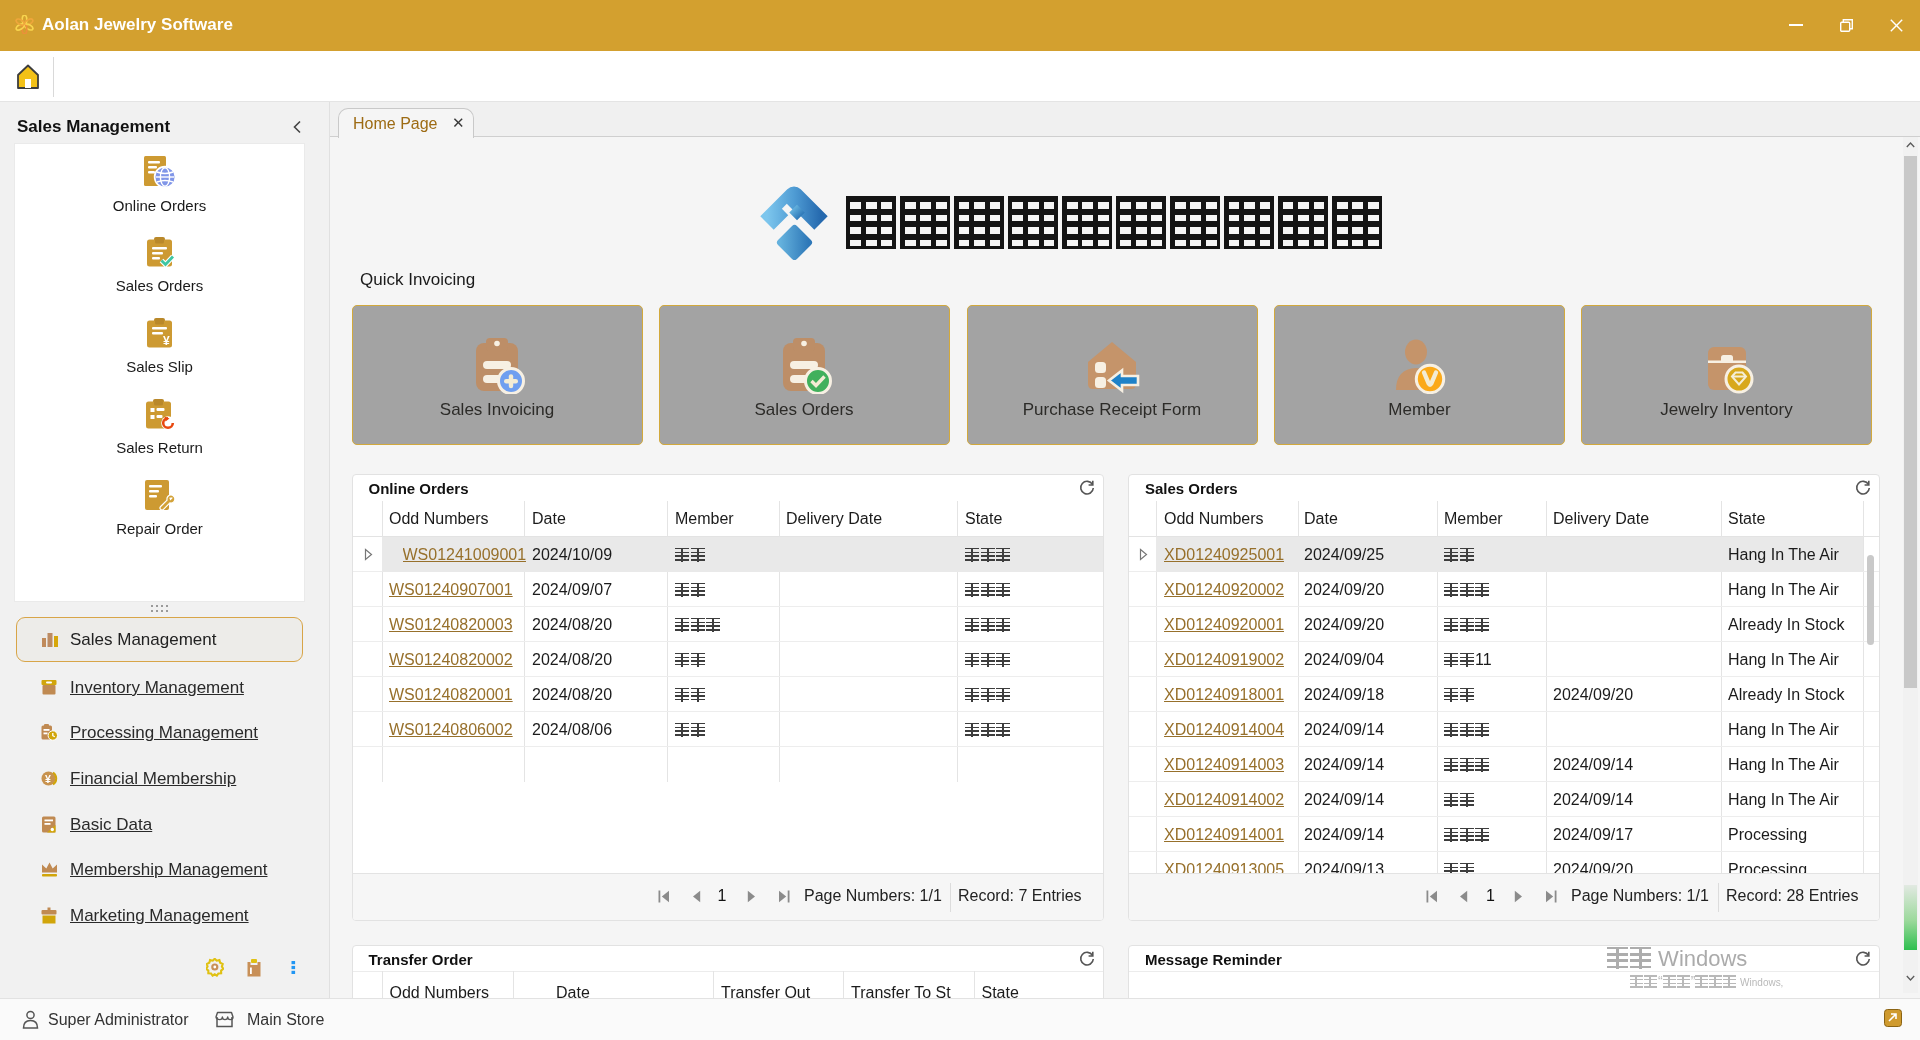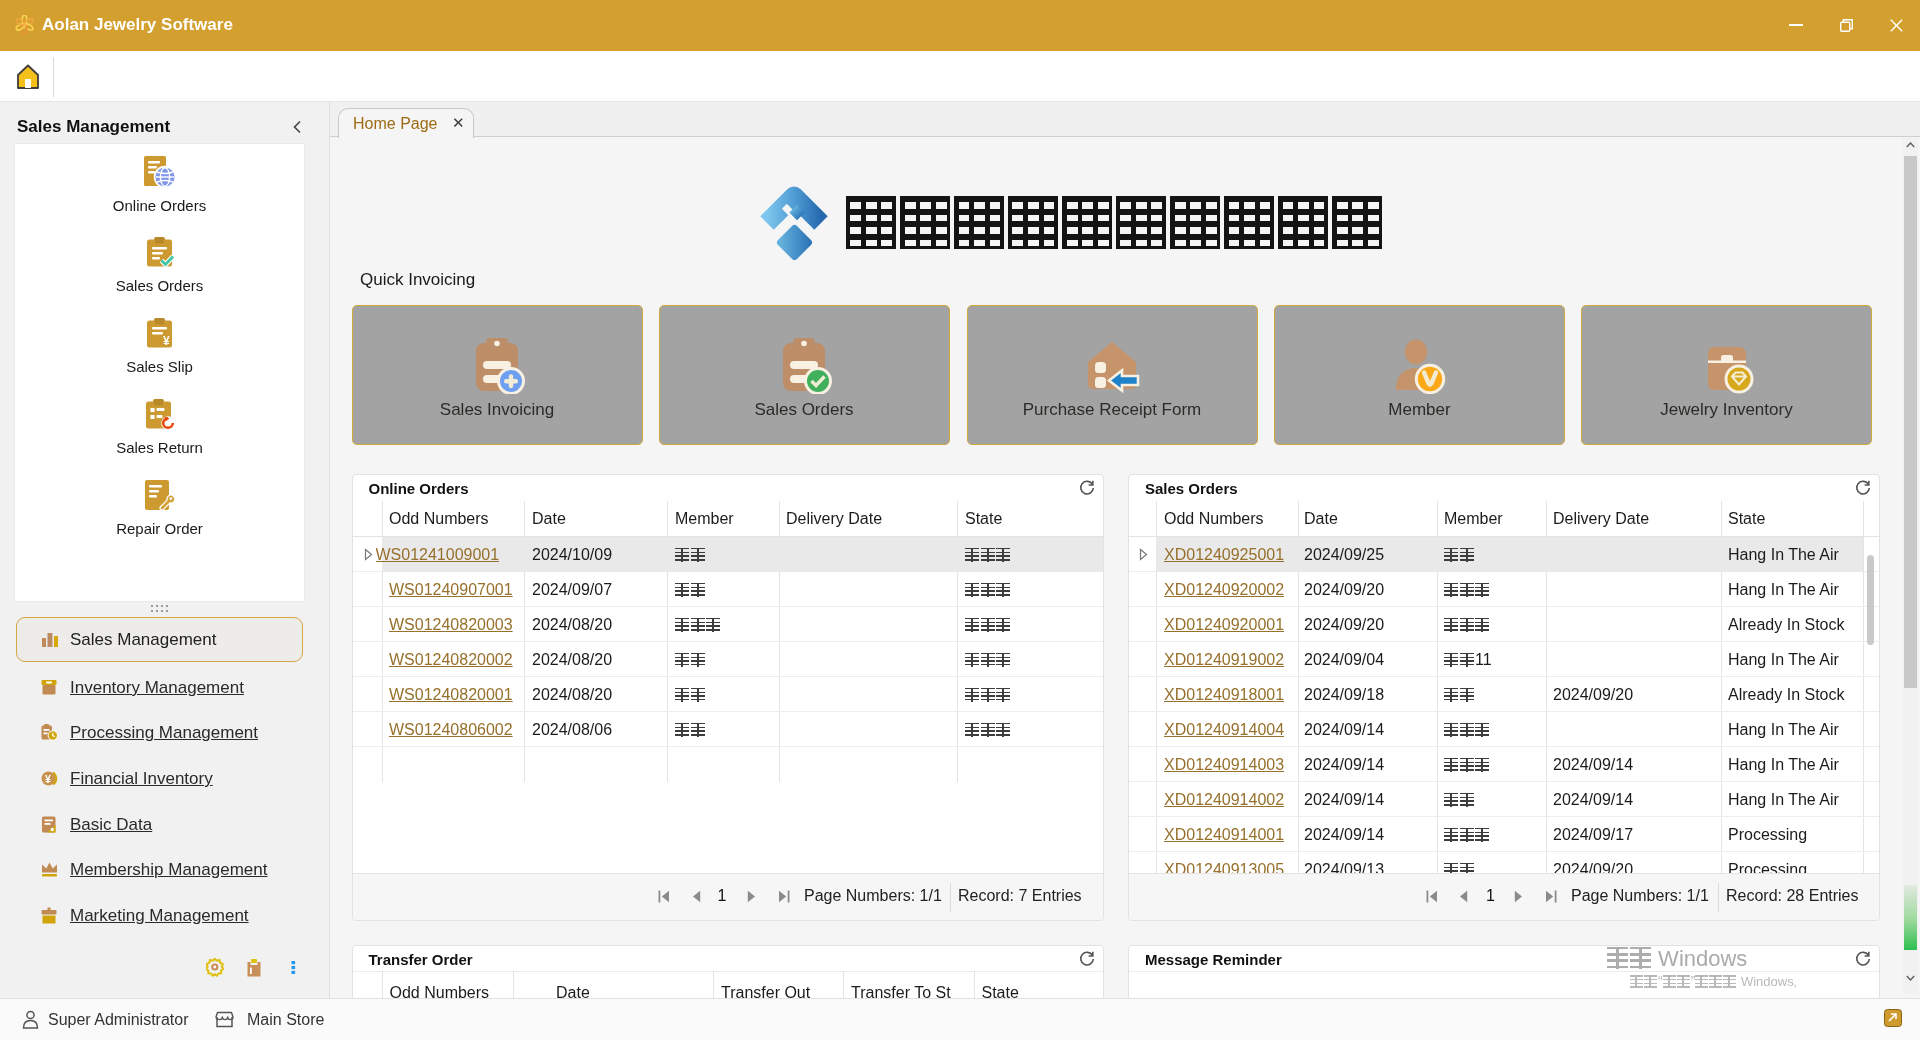--- a/index.html
+++ b/index.html
@@ -228,21 +228,21 @@
       <path d="M11.8 9 L11.8 11.7 L13.8 12.8" fill="none" stroke="#fff" stroke-width="1.3"></path>
     </svg>
     <span class="txt">Processing Management</span>
     </div>
   <div class="menuitem" style="top:667px">
     <svg width="18" height="17" viewBox="0 0 18 17" style="position:absolute;top:1px">
       <circle cx="7.5" cy="8.5" r="7" fill="#c8934f"></circle>
       <text x="4" y="12.5" font-size="10.5" font-weight="bold" fill="#fff" font-family="Liberation Sans">¥</text>
       <path d="M12 2.5 A7.2 7.2 0 0 1 12 14.5" fill="none" stroke="#d1a50a" stroke-width="2"></path>
     </svg>
-    <span class="txt">Financial Inventory</span>
+    <span class="txt">Financial Membership</span>
     </div>
   <div class="menuitem" style="top:713px">
     <svg width="16" height="17" viewBox="0 0 16 17" style="position:absolute;top:1px">
       <rect x="1" y="0.5" width="13.5" height="16" rx="1.5" fill="#c08a52"></rect>
       <rect x="3.5" y="3.5" width="8.5" height="1.8" fill="#fff"></rect>
       <rect x="3.5" y="7" width="6" height="1.8" fill="#fff"></rect>
       <path d="M14.5 9 L14.5 16.5 L6 16.5 Z" fill="#d1a50a"></path>
       <circle cx="11.3" cy="13.5" r="1.7" fill="#fff"></circle>
     </svg>
     <span class="txt">Basic Data</span>
@@ -389,21 +389,21 @@
     <div class="colline" style="left:29.5px; height:281px;"></div>
     <div class="colline" style="left:171.5px; height:281px;"></div>
     <div class="colline" style="left:314px; height:281px;"></div>
     <div class="colline" style="left:426px; height:281px;"></div>
     <div class="colline" style="left:604.5px; height:281px;"></div>
     <div class="trow" style="top:62.5px">
       <div style="position:absolute;left:29.5px;top:0;width:722.5px;height:35px;background:#e9e9e9;"></div>
       <svg style="position:absolute;left:11px;top:11px" width="9" height="13" viewBox="0 0 9 13">
           <path d="M1.5 1.5 L7.5 6.5 L1.5 11.5 Z" fill="none" stroke="#777" stroke-width="1.2"></path>
         </svg>
-      <span class="tcell link" style="left:23px">WS01241009001</span>
+      <span class="tcell link" style="left:50px">WS01241009001</span>
       <span class="tcell" style="left:179.5px">2024/10/09</span>
       <span class="tcell" style="left:322.5px"><b class="cj"></b><b class="cj"></b></span>
       <span class="tcell" style="left:612.5px"><b class="cj"></b><b class="cj"></b><b class="cj"></b></span>
     </div>
     <div class="trow" style="top:97.5px">
       <span class="tcell link" style="left:36.5px">WS01240907001</span>
       <span class="tcell" style="left:179.5px">2024/09/07</span>
       <span class="tcell" style="left:322.5px"><b class="cj"></b><b class="cj"></b></span>
       <span class="tcell" style="left:612.5px"><b class="cj"></b><b class="cj"></b><b class="cj"></b></span>
     </div>
@@ -594,21 +594,21 @@
         <path d="M14.8 1.8 L14.8 6 L10.6 6" fill="none" stroke="#555" stroke-width="1.6"></path>
       </svg>
     <div style="position:absolute;left:0;top:25px;width:752px;height:1px;background:#ececec;"></div>
   </div>
 </div>
 
 <div class="abs" style="left:1607px;top:946px;white-space:nowrap;">
   <span class="wcj"></span><span class="wcj"></span><span style="font-size:22px;color:#ababab;"> Windows</span>
 </div>
 <div class="abs" style="left:1630px;top:972px;white-space:nowrap;">
-  <span class="wcj2"></span><span class="wcj2"></span><span style="font-size:14px;color:#b9b9b9;">“</span><span class="wcj2"></span><span class="wcj2"></span><span style="font-size:14px;color:#b9b9b9;">”</span><span class="wcj2"></span><span class="wcj2"></span><span class="wcj2"></span><span style="font-size:13px;color:#b9b9b9;"> Windows‚</span>
+  <span class="wcj2"></span><span class="wcj2"></span><span style="font-size:14px;color:#b9b9b9;">“</span><span class="wcj2"></span><span class="wcj2"></span><span style="font-size:14px;color:#b9b9b9;">”</span><span class="wcj2"></span><span class="wcj2"></span><span class="wcj2"></span><span style="font-size:10px;color:#b9b9b9;"> Windows‚</span>
 </div>
 
 <div id="appsb">
   <svg class="abs" style="left:3px;top:5px" width="9" height="6" viewBox="0 0 9 6">
       <path d="M0.8 5 L4.5 1 L8.2 5" fill="none" stroke="#5a5a5a" stroke-width="1.3"></path>
     </svg>
   <div class="thumb"></div>
   <div class="green"></div>
   <svg class="abs" style="left:3px;top:838px" width="9" height="6" viewBox="0 0 9 6">
       <path d="M0.8 1 L4.5 5 L8.2 1" fill="none" stroke="#5a5a5a" stroke-width="1.3"></path>

